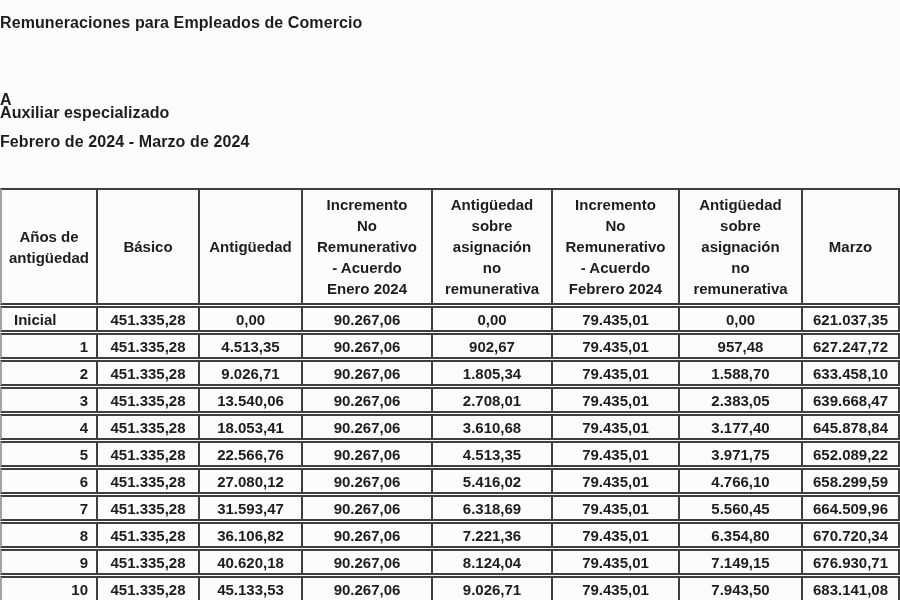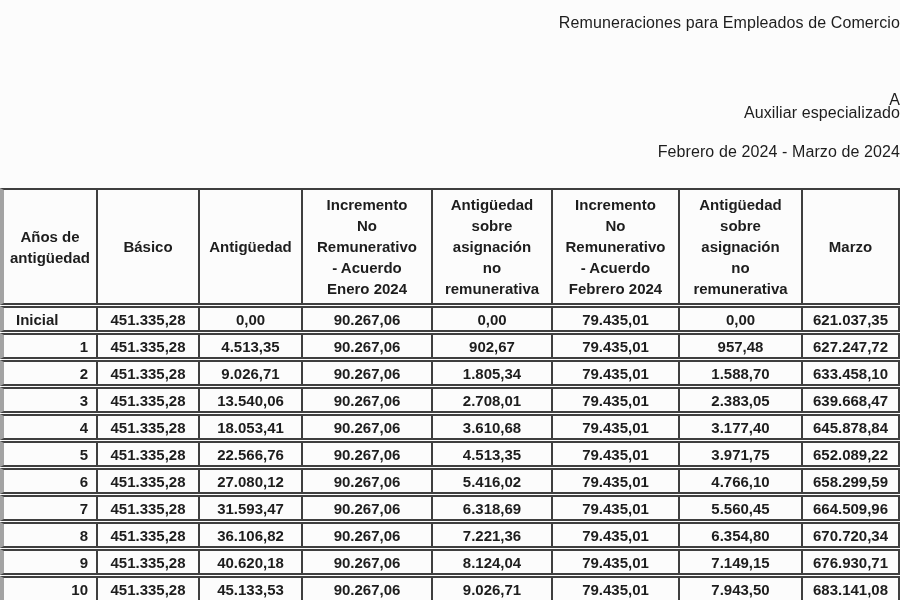--- a/index.html
+++ b/index.html
@@ -7,45 +7,45 @@
     margin: 0; padding: 0;
     width: 900px; height: 600px;
     overflow: hidden;
     background: #fcfcfc;
     font-family: "Liberation Sans", "DejaVu Sans", sans-serif;
     color: #1d1d1d;
   }
   .page { position: relative; width: 900px; height: 600px; }
   .center-line {
     position: absolute; left: 0; width: 100%;
-    text-align: right;
-    font-size: 16px; font-weight: 400;
+    text-align: left;
+    font-size: 16px; font-weight: 700;
     letter-spacing: 0.1px;
     white-space: nowrap;
   }
   .doc-title    { top: 14px; }
   .doc-subtitle { top: 64px; margin-top: 40px; }
   .doc-category { top: 91px; }
-  .doc-period   { top: 143px; }
+  .doc-period   { top: 133px; }
 
   table.salary {
     position: absolute; top: 187px; left: 0;
     width: 900px;
     table-layout: fixed;
     border-collapse: separate;
     border-spacing: 0 1px;
   }
   th, td {
     border-top: 2px solid #3f3f3f;
     border-bottom: 2px solid #3f3f3f;
     border-right: 2px solid #3f3f3f;
     overflow: hidden;
   }
   th:first-child, td:first-child {
-    border-left: 4px solid #a3a3a3;
+    border-left: 2px solid #a3a3a3;
   }
   th {
     font-size: 15px; font-weight: 700;
     vertical-align: middle;
     white-space: pre-line;
     line-height: 21px;
     padding: 4px 2px;
   }
   td {
     font-size: 15px; font-weight: 700;

